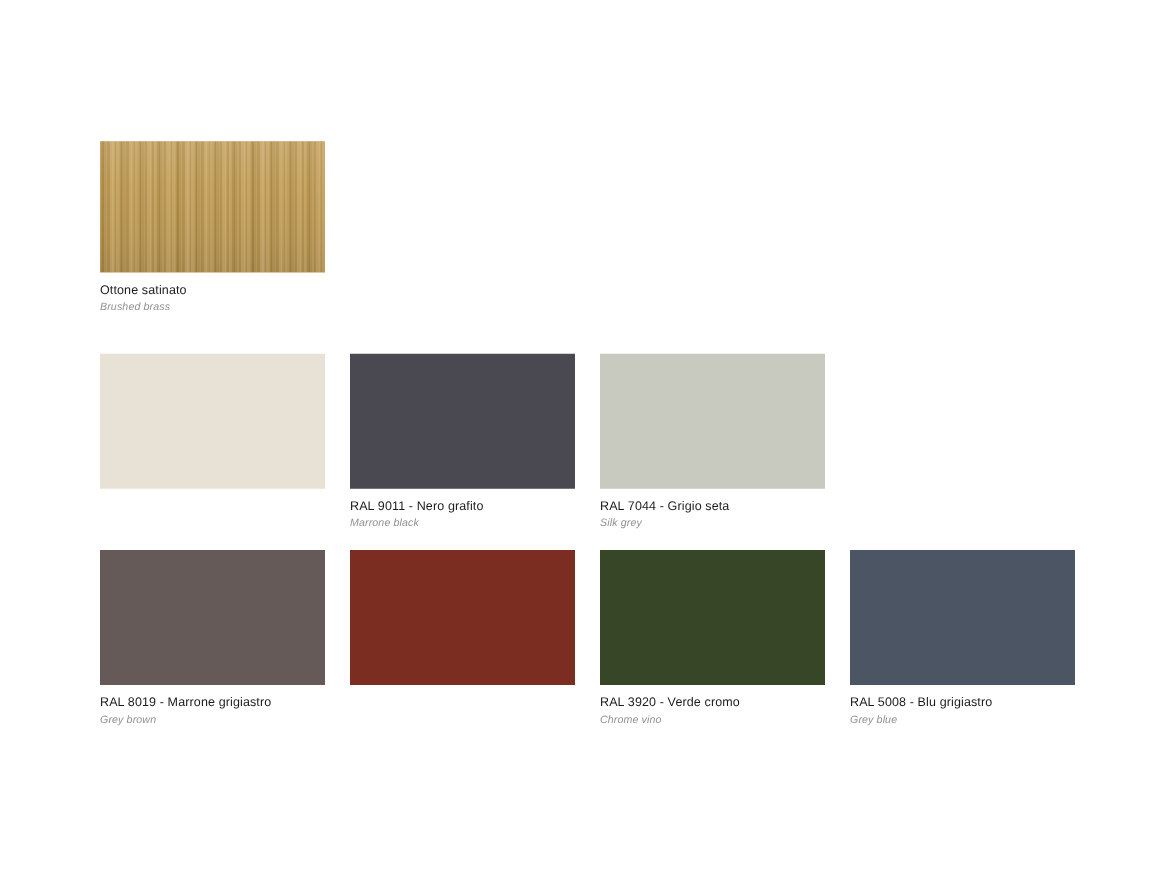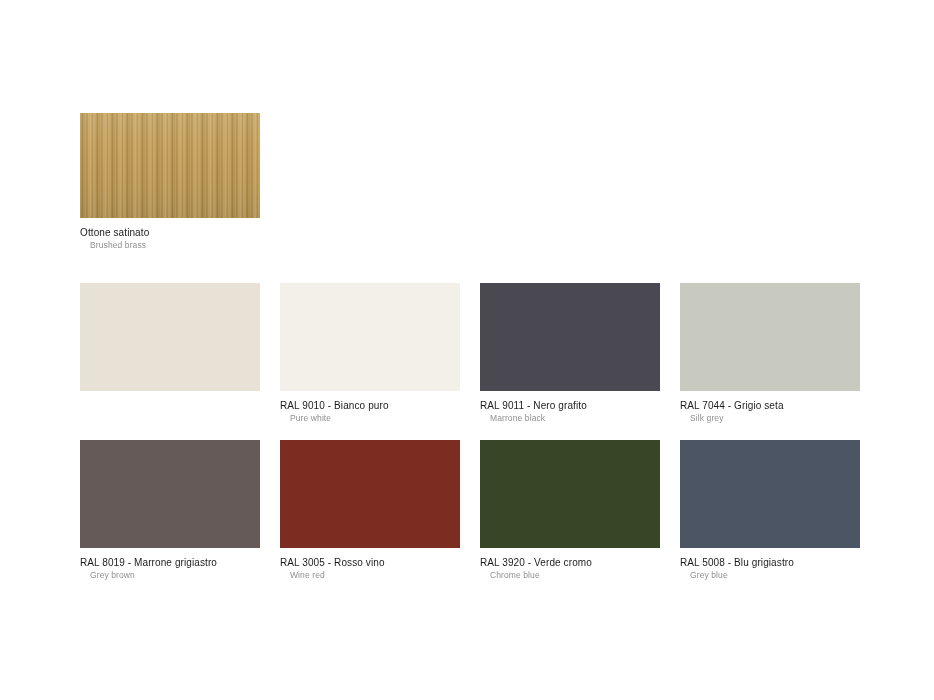--- a/index.html
+++ b/index.html
@@ -95,50 +95,43 @@
     font-size: 10px;
     line-height: 12px;
     color: #1c1c1c;
     letter-spacing: 0.1px;
     white-space: nowrap;
   }
   .swatch-translation {
     font-size: 8.5px;
     line-height: 12px;
     color: #909090;
+    font-style: italic;
     letter-spacing: 0.1px;
     white-space: nowrap;
-    margin-left: 10px;
   }
 </style>
 </head>
 <body>
 
 <div id="palette-sheet">
 
   <div class="swatch-row" id="row-feature">
     <div class="swatch-cell">
       <div class="swatch-chip metal" style="background-color: rgb(193, 155, 82);"></div>
       <div class="swatch-labels">
         <div class="swatch-name">Ottone satinato</div>
         <div class="swatch-translation">Brushed brass</div>
       </div>
     </div>
   </div>
 
   <div class="swatch-row" id="row-neutrals">
     <div class="swatch-cell">
       <div class="swatch-chip" style="background-color: rgb(232, 226, 214);"></div>
-    </div>
-    <div class="swatch-cell">
-      <div class="swatch-chip" style="background-color: rgb(243, 240, 233);"></div>
-      <div class="swatch-labels">
-        <div class="swatch-name">RAL 9010 - Bianco puro</div>
-        <div class="swatch-translation">Pure white</div>
-      </div>
     </div>
     <div class="swatch-cell">
       <div class="swatch-chip" style="background-color: rgb(74, 72, 80);"></div>
       <div class="swatch-labels">
         <div class="swatch-name">RAL 9011 - Nero grafito</div>
         <div class="swatch-translation">Marrone black</div>
       </div>
     </div>
     <div class="swatch-cell">
       <div class="swatch-chip" style="background-color: rgb(200, 201, 191);"></div>
@@ -152,30 +145,26 @@
   <div class="swatch-row" id="row-colors">
     <div class="swatch-cell">
       <div class="swatch-chip" style="background-color: rgb(101, 90, 87);"></div>
       <div class="swatch-labels">
         <div class="swatch-name">RAL 8019 - Marrone grigiastro</div>
         <div class="swatch-translation">Grey brown</div>
       </div>
     </div>
     <div class="swatch-cell">
       <div class="swatch-chip" style="background-color: rgb(123, 45, 33);"></div>
-      <div class="swatch-labels">
-        <div class="swatch-name">RAL 3005 - Rosso vino</div>
-        <div class="swatch-translation">Wine red</div>
-      </div>
     </div>
     <div class="swatch-cell">
       <div class="swatch-chip" style="background-color: rgb(54, 70, 38);"></div>
       <div class="swatch-labels">
         <div class="swatch-name">RAL 3920 - Verde cromo</div>
-        <div class="swatch-translation">Chrome blue</div>
+        <div class="swatch-translation">Chrome vino</div>
       </div>
     </div>
     <div class="swatch-cell">
       <div class="swatch-chip" style="background-color: rgb(76, 85, 100);"></div>
       <div class="swatch-labels">
         <div class="swatch-name">RAL 5008 - Blu grigiastro</div>
         <div class="swatch-translation">Grey blue</div>
       </div>
     </div>
   </div>

